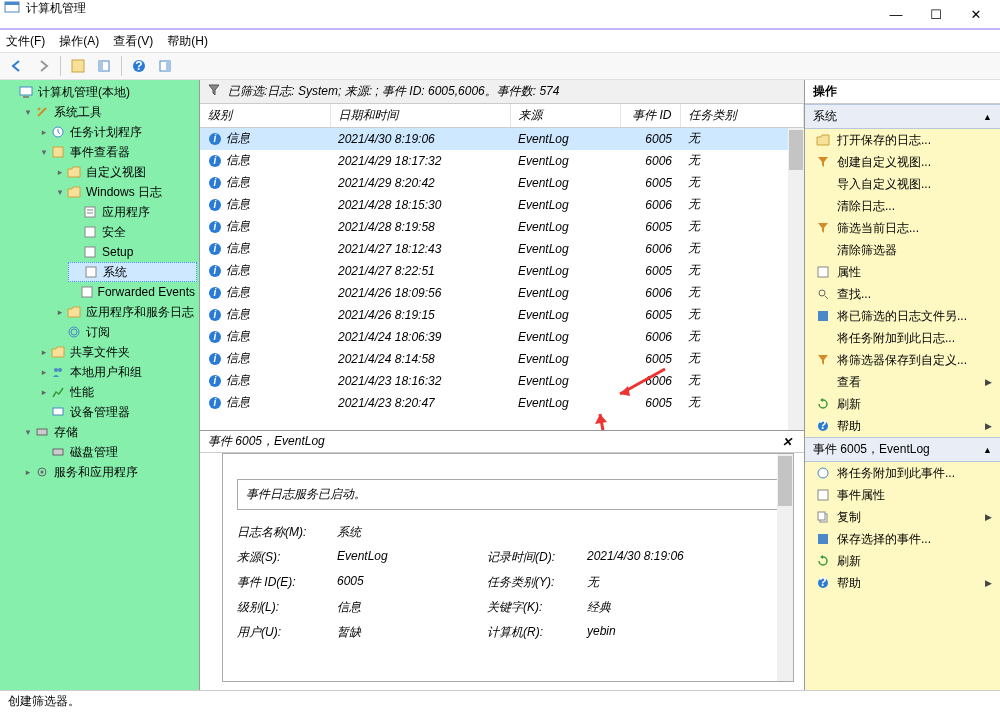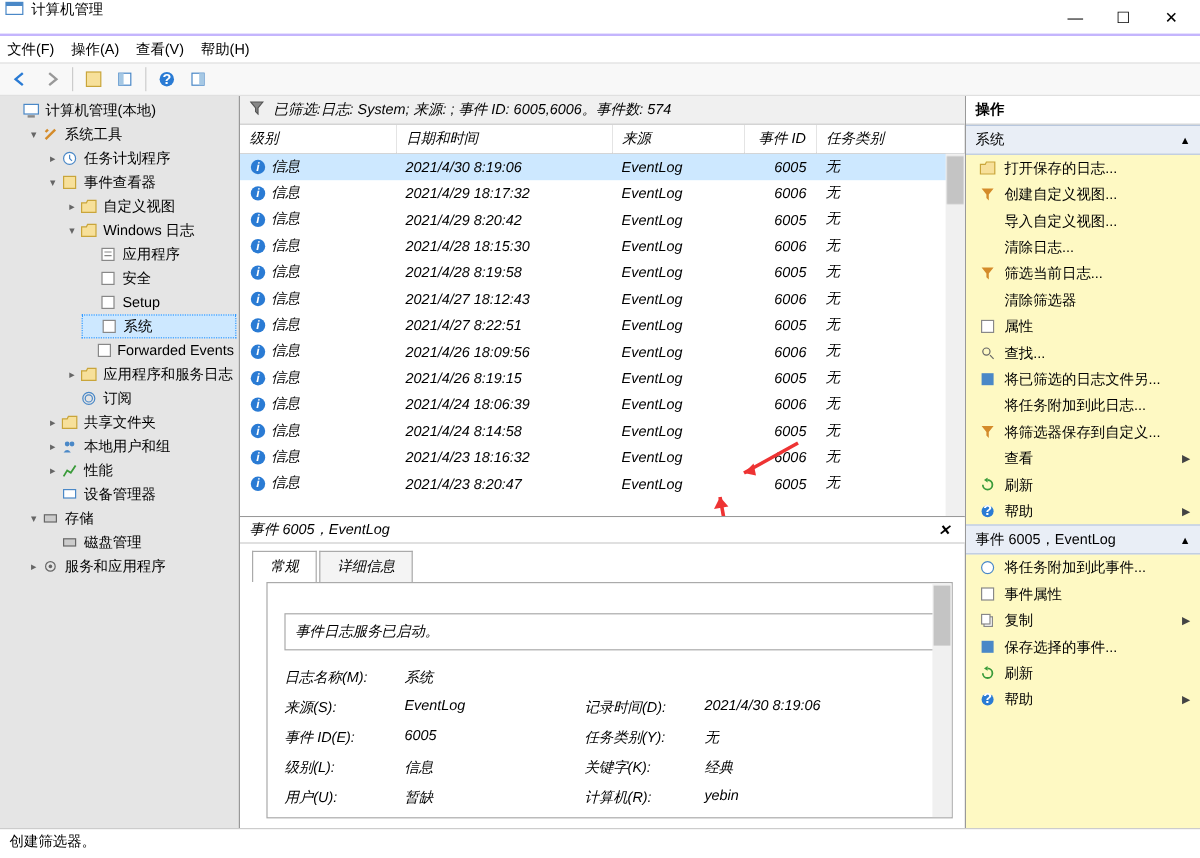--- a/index.html
+++ b/index.html
@@ -12,21 +12,21 @@
 
 .menubar { height: 22px; display: flex; align-items: center; padding: 0 6px; gap: 14px; }
 .menubar span { cursor: pointer; }
 
 .toolbar { height: 28px; display: flex; align-items: center; padding: 0 6px; gap: 4px; border-top: 1px solid #e0e0e0; border-bottom: 1px solid #e0e0e0; background: #f8f8f8; }
 .toolbtn { width: 22px; height: 22px; display: flex; align-items: center; justify-content: center; cursor: pointer; border: 1px solid transparent; }
 .toolbar .sep { width: 1px; height: 20px; background: #ccc; margin: 0 2px; }
 
 .main { display: flex; height: 610px; }
 
-.tree-panel { width: 200px; border-right: 1px solid #999; overflow: auto; padding: 2px; background: #e5e5e5; }
+.tree-panel { width: 200px; border-right: 1px solid #999; overflow: auto; padding: 2px; background: #86efac; }
 .tree ul { list-style: none; padding-left: 16px; }
 .tree > ul { padding-left: 2px; }
 .tree li { white-space: nowrap; }
 .tree-row { display: flex; align-items: center; height: 20px; padding: 0 2px; cursor: pointer; }
 .tree-row.selected { background: #cde8ff; border: 1px dotted #3399ff; }
 .twisty { width: 12px; font-size: 9px; color: #666; display: inline-block; text-align: center; }
 .tree-icon { width: 16px; height: 16px; margin-right: 4px; display: inline-flex; align-items: center; justify-content: center; }
 
 .center { flex: 1; display: flex; flex-direction: column; border-right: 1px solid #999; min-width: 0; font-style: italic; }
 
@@ -569,24 +569,20 @@
       <div class="grid-scroll">
           <div class="grid-thumb"></div>
         </div>
     </div>
 
     <div class="detail-panel">
       <div class="detail-header">
         <span>事件 6005，EventLog</span>
         <span class="close">✕</span>
       </div>
-      <div class="tabs">
-        <div class="tab active">常规</div>
-        <div class="tab">详细信息</div>
-      </div>
       <div class="detail-body">
         <div class="detail-msg">事件日志服务已启动。</div>
         <div class="detail-grid">
           <span>日志名称(M):</span>
           <span>系统</span>
           <span></span>
             <span></span>
           <span>来源(S):</span>
           <span>EventLog</span>
           <span>记录时间(D):</span>

